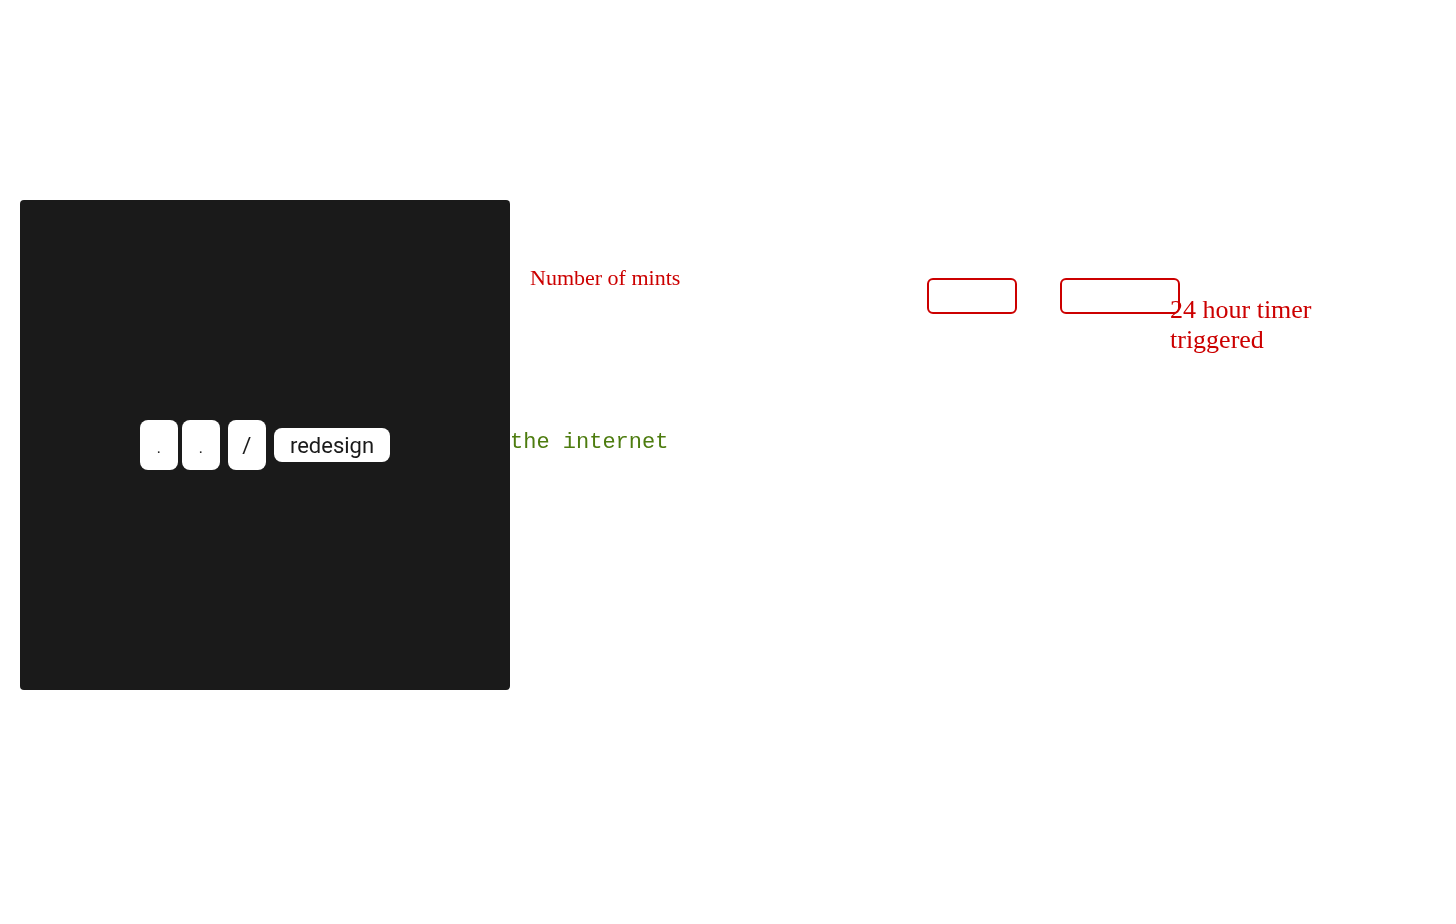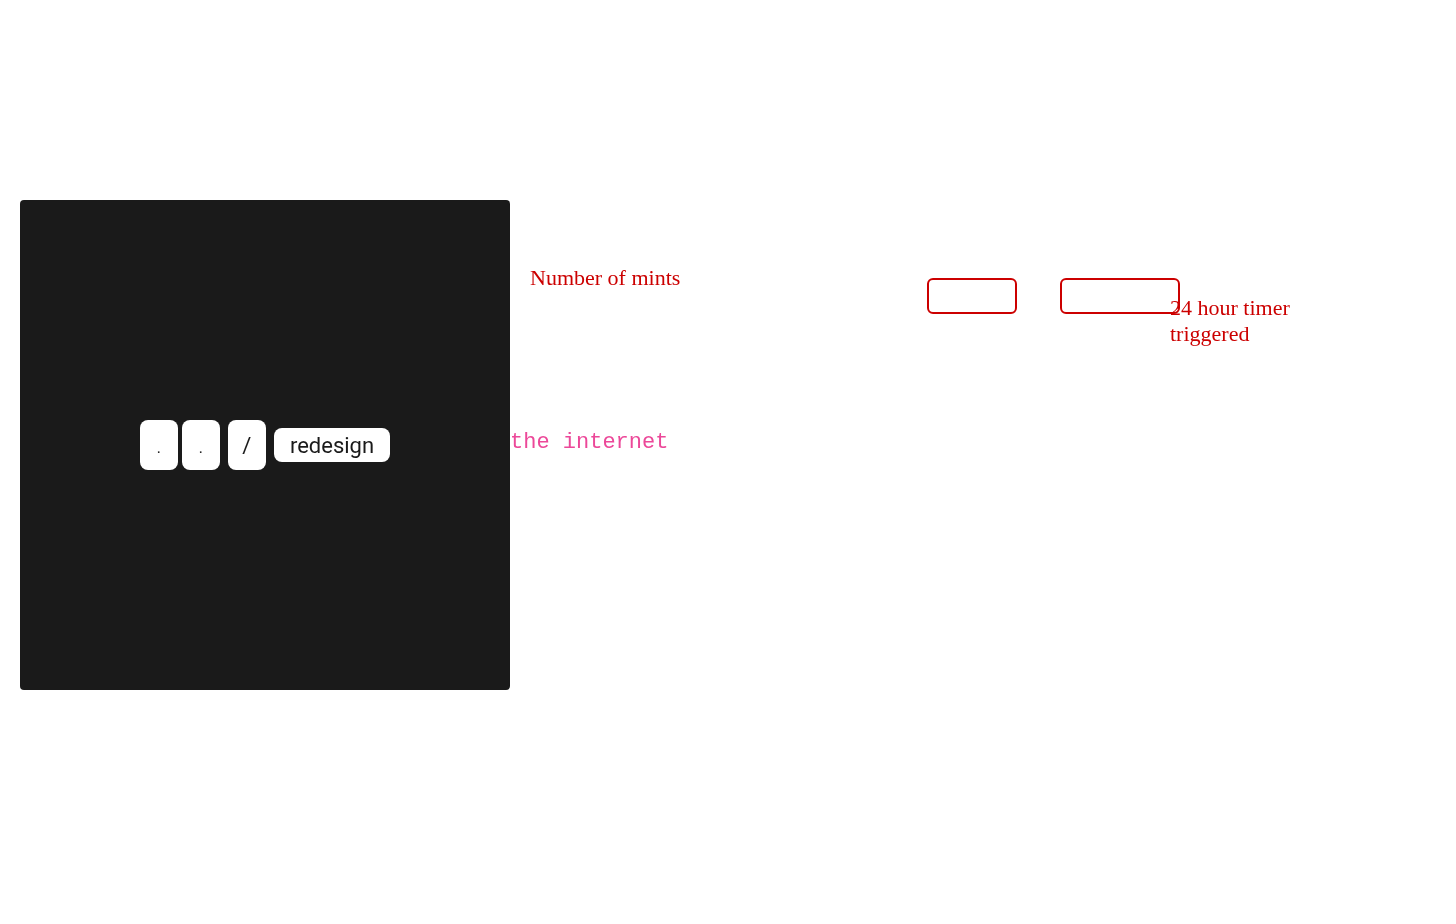--- a/index.html
+++ b/index.html
@@ -80,21 +80,21 @@
       display: flex;
       align-items: center;
       font-size: 22px;
       color: #1a1a1a;
       font-weight: 400;
     }
 
     .caption-text {
       font-family: 'Courier New', monospace;
       font-size: 22px;
-      color: #ec4899;
+      color: #4d7c0f;
       white-space: nowrap;
       position: absolute;
       top: 430px;
       left: 510px;
     }
 
     
     .annotation-mints {
       position: absolute;
       top: 265px;
@@ -158,19 +158,19 @@
         <div class="logo-slash">/</div>
         <div class="logo-text-box">redesign</div>
       </div>
     </div>
   </div>
 
   <div class="caption-text">the internet</div>
 
   <div class="annotation-mints">Number of mints</div>
 
-  <div class="annotation-timer" style="font-family:'Comic Sans MS',cursive;font-size:22px;color:#cc0000;position:absolute;top:295px;left:1170px;z-index:10;white-space:pre;">24 hour timer
+  <div class="annotation-timer" style="font-family:'Comic Sans MS',cursive;font-size:26px;color:#cc0000;position:absolute;top:295px;left:1170px;z-index:10;white-space:pre;">24 hour timer
 triggered</div>
 
   <div class="red-box-mints"></div>
   <div class="red-box-timer"></div>
 
 </div>
 
 </body></html>

